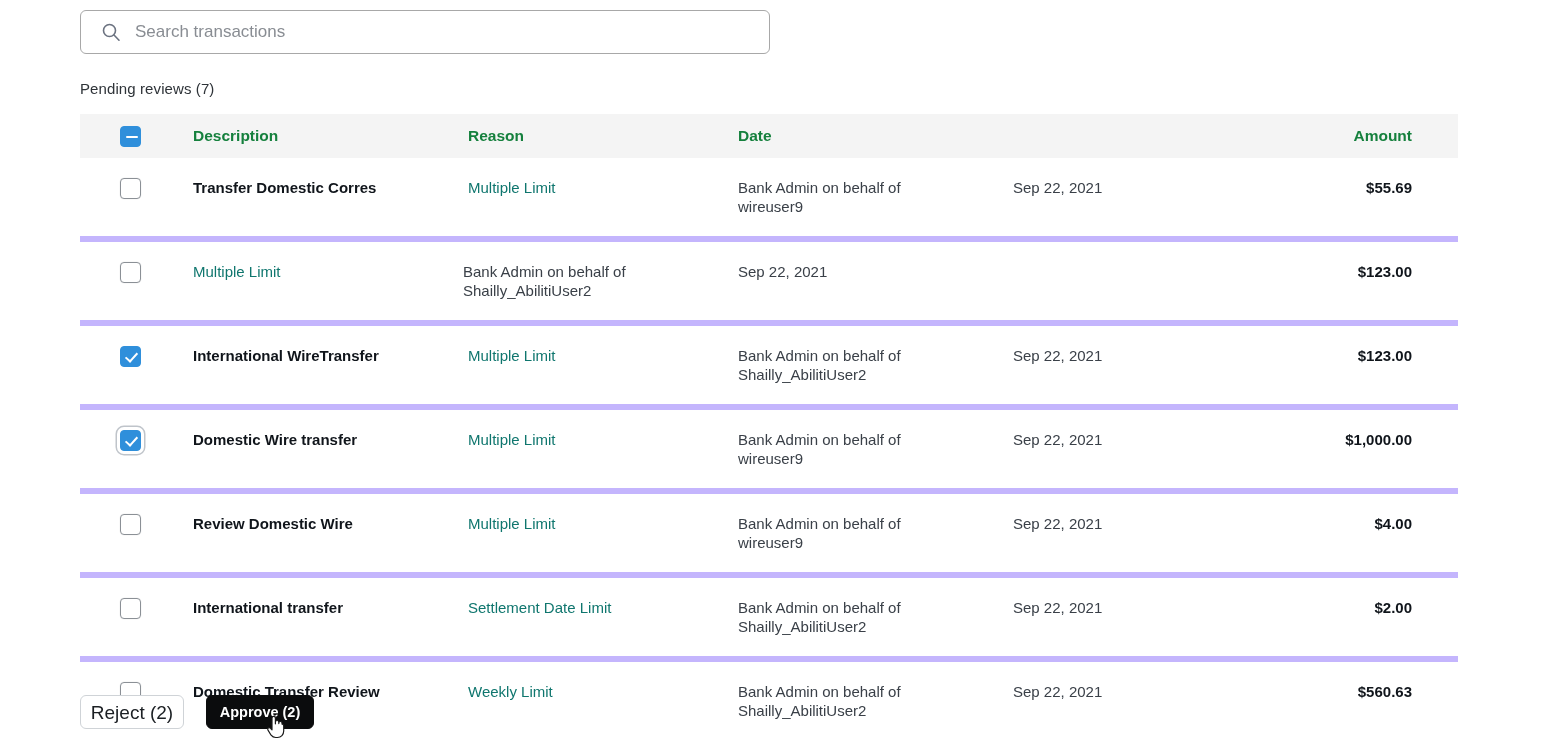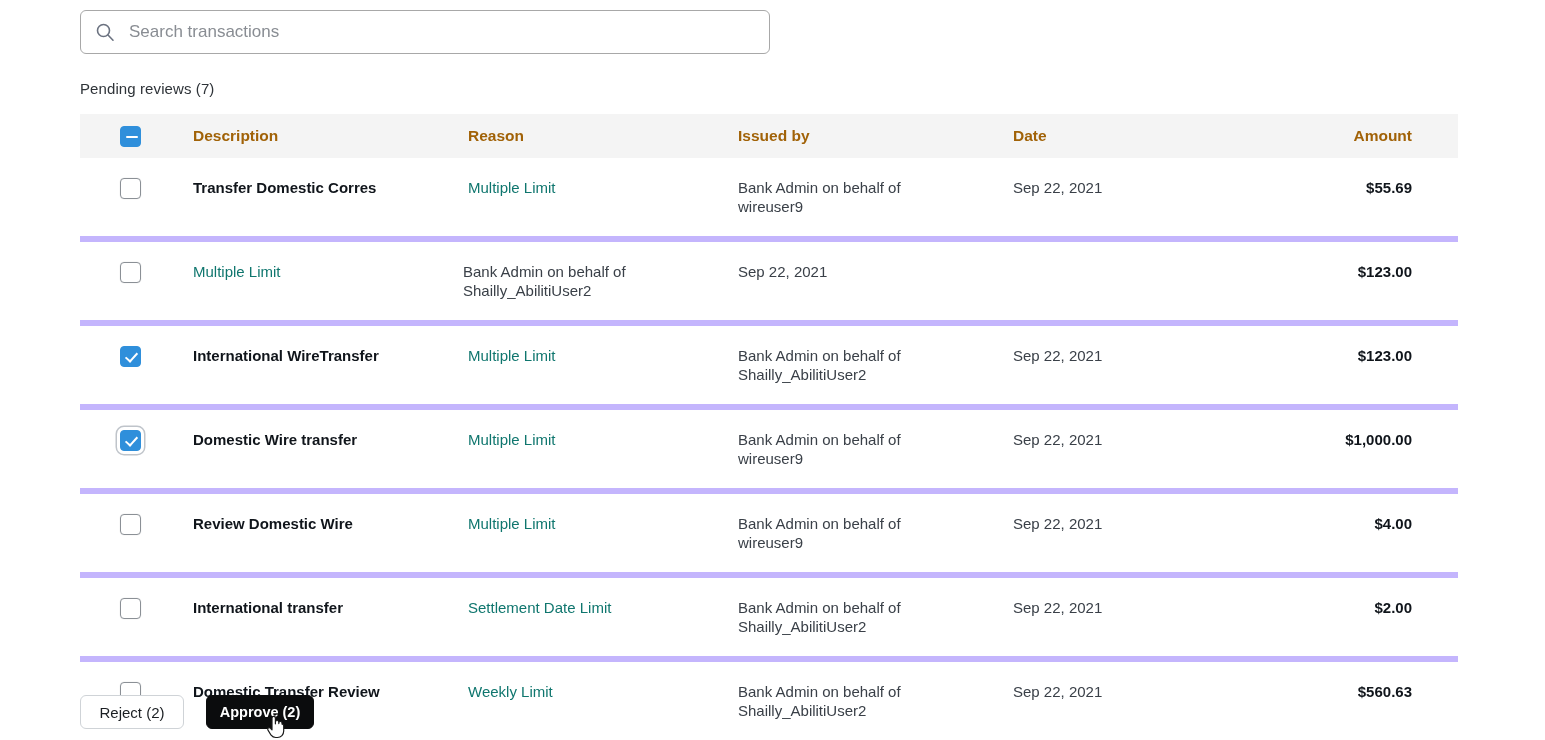--- a/index.html
+++ b/index.html
@@ -14,21 +14,21 @@
 
   
   .search-wrap {
     position: absolute;
     left: 80px; top: 10px;
     width: 690px; height: 44px;
     border: 1px solid #a8a8a8;
     border-radius: 6px;
     background: #fff;
     display: flex; align-items: center;
-    padding: 0 14px;
+    padding: 0 20px;
   }
   .search-icon { width: 20px; height: 20px; flex: 0 0 20px; margin-right: 14px; color: #6b7280; }
   .search-icon svg { display: block; }
   .search-input {
     border: 0; outline: 0; background: transparent;
     font-family: "Liberation Sans", sans-serif;
     font-size: 17px; color: #24292f; width: 100%;
     padding: 0;
   }
   .search-input::placeholder { color: #898d93; opacity: 1; }
@@ -44,21 +44,21 @@
     position: absolute;
     left: 80px; top: 114px;
     width: 1378px;
   }
   .thead {
     display: flex; align-items: center;
     height: 44px;
     background: #f4f4f4;
     font-weight: bold;
     font-size: 15.5px;
-    color: #a16207;
+    color: #15803d;
   }
   .row {
     display: flex; align-items: flex-start;
     border-bottom: 6px solid #c4b5fd;
     min-height: 58px;
     padding-top: 20px; padding-bottom: 20px;
     font-size: 15px;
   }
   .row.tall { min-height: 78px; }
 
@@ -127,21 +127,21 @@
     cursor: pointer;
     line-height: 1;
     display: inline-flex; align-items: center; justify-content: center;
   }
   .btn-reject {
     background: #ffffff;
     color: #1b1f23;
     border: 1px solid #cfd3d7;
     width: 104px; height: 34px;
     font-weight: normal;
-    font-size: 15px;
+    font-size: 19px;
   }
   .btn-approve {
     background: #0b0c0d;
     color: #ffffff;
     border: 1px solid #0b0c0d;
     width: 108px; height: 34px;
     margin-left: 22px;
   }
 
   
@@ -170,21 +170,20 @@
   <div class="section-label">Pending reviews (7)</div>
 
   <div class="table">
 
     <div class="thead">
       <div class="c-check">
         <span class="cb mixed"></span>
       </div>
       <div class="c-desc">Description</div>
       <div class="c-reason">Reason</div>
-      <div class="c-issuer">Issued by</div>
       <div class="c-date">Date</div>
       <div class="c-amount">Amount</div>
     </div>
 
     <div id="rows">
         <div class="row">
           <div class="c-check">
             <span class="cb off"></span>
           </div>
           <div class="c-desc">

